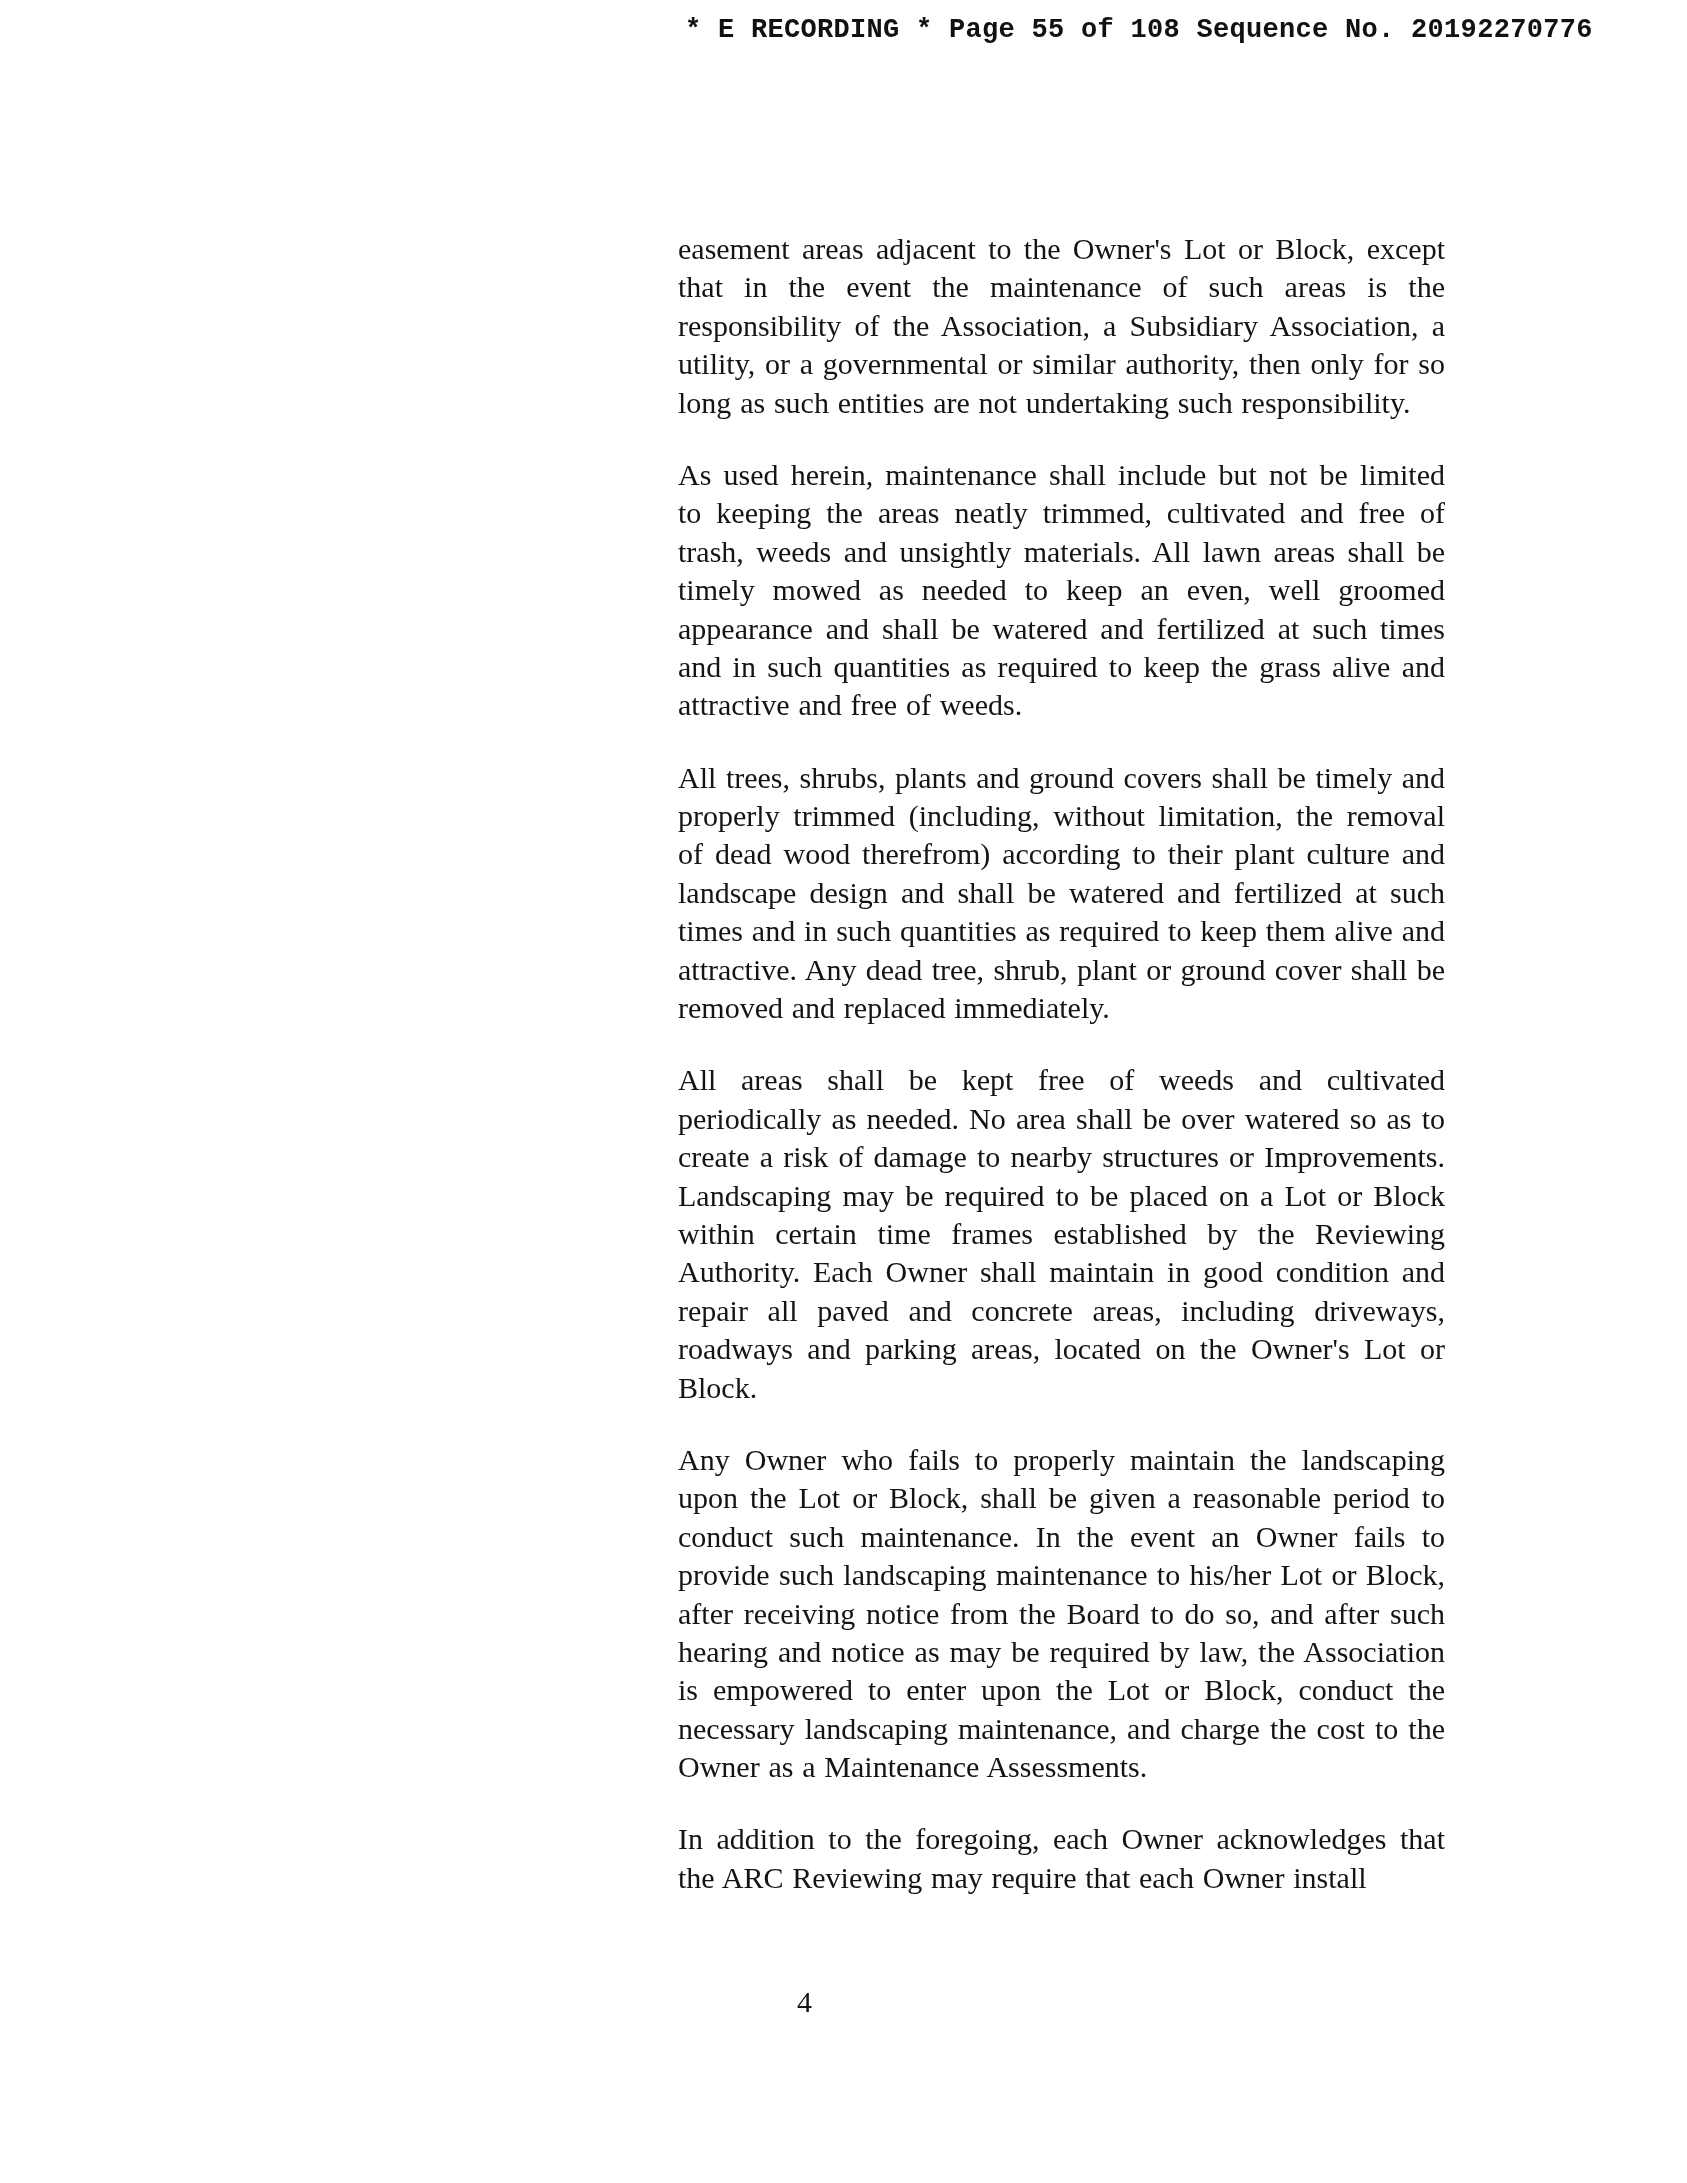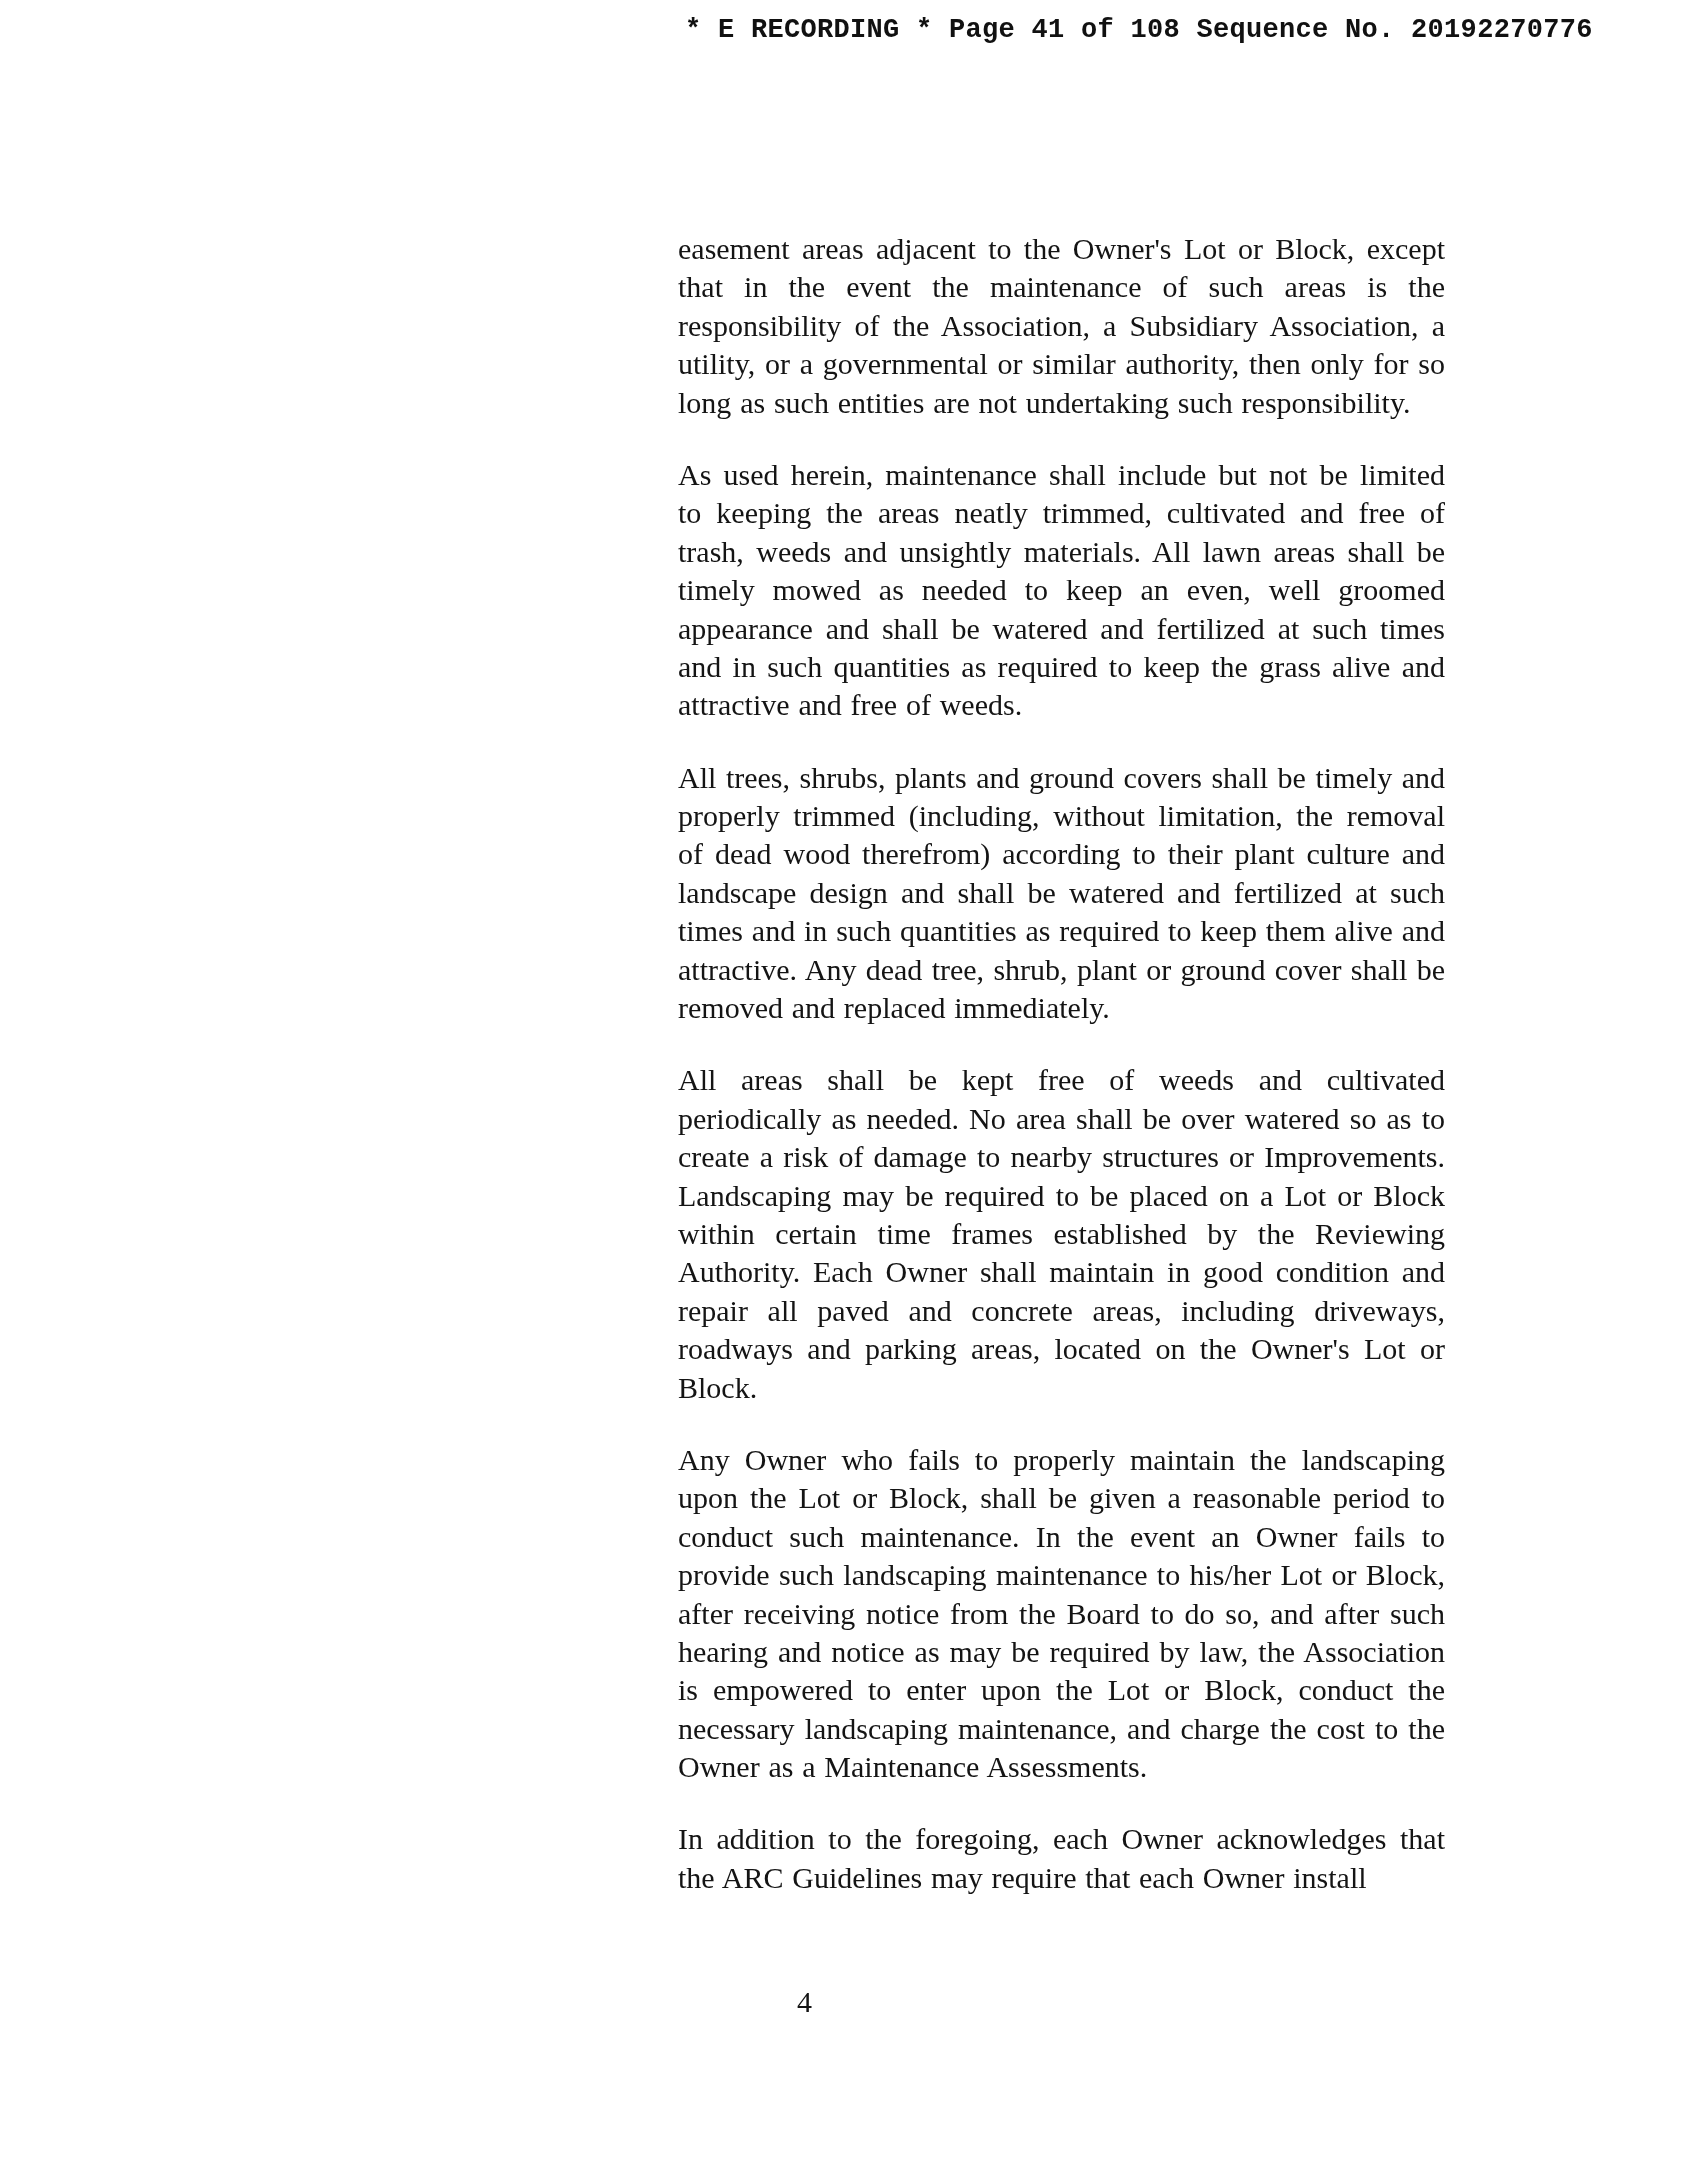--- a/index.html
+++ b/index.html
@@ -47,27 +47,27 @@
     left: 797px;
     font-size: 30px;
     color: #141414;
   }
 </style>
 </head>
 <body>
 
 <div class="page">
 
-  <div class="recording-header">* E RECORDING * Page 41 of 108 Sequence No. 20192270776</div>
+  <div class="recording-header">* E RECORDING * Page 55 of 108 Sequence No. 20192270776</div>
 
   <div class="text-column">
     <p>easement areas adjacent to the Owner's Lot or Block, except that in the event the maintenance of such areas is the responsibility of the Association, a Subsidiary Association, a utility, or a governmental or similar authority, then only for so long as such entities are not undertaking such responsibility.</p>
     <p>As used herein, maintenance shall include but not be limited to keeping the areas neatly trimmed, cultivated and free of trash, weeds and unsightly materials.  All lawn areas shall be timely mowed as needed to keep an even, well groomed appearance and shall be watered and fertilized at such times and in such quantities as required to keep the grass alive and attractive and free of weeds.</p>
     <p>All trees, shrubs, plants and ground covers shall be timely and properly trimmed (including, without limitation, the removal of dead wood therefrom) according to their plant culture and landscape design and shall be watered and fertilized at such times and in such quantities as required to keep them alive and attractive. Any dead tree, shrub, plant or ground cover shall be removed and replaced immediately.</p>
     <p>All areas shall be kept free of weeds and cultivated periodically as needed. No area shall be over watered so as to create a risk of damage to nearby structures or Improvements.  Landscaping may be required to be placed on a Lot or Block within certain time frames established by the Reviewing Authority. Each Owner shall maintain in good condition and repair all paved and concrete areas, including driveways, roadways and parking areas, located on the Owner's Lot or Block.</p>
     <p>Any Owner who fails to properly maintain the landscaping upon the Lot or Block, shall be given a reasonable period to conduct such maintenance.  In the event an Owner fails to provide such landscaping maintenance to his/her Lot or Block, after receiving notice from the Board to do so, and after such hearing and notice as may be required by law, the Association is empowered to enter upon the Lot or Block, conduct the necessary landscaping maintenance, and charge the cost to the Owner as a Maintenance Assessments.</p>
-    <p>In addition to the foregoing, each Owner acknowledges that the ARC Guidelines may require that each Owner install</p>
+    <p>In addition to the foregoing, each Owner acknowledges that the ARC Reviewing may require that each Owner install</p>
   </div>
 
   <div class="page-number">4</div>
 
 </div>
 
 
 </body></html>

